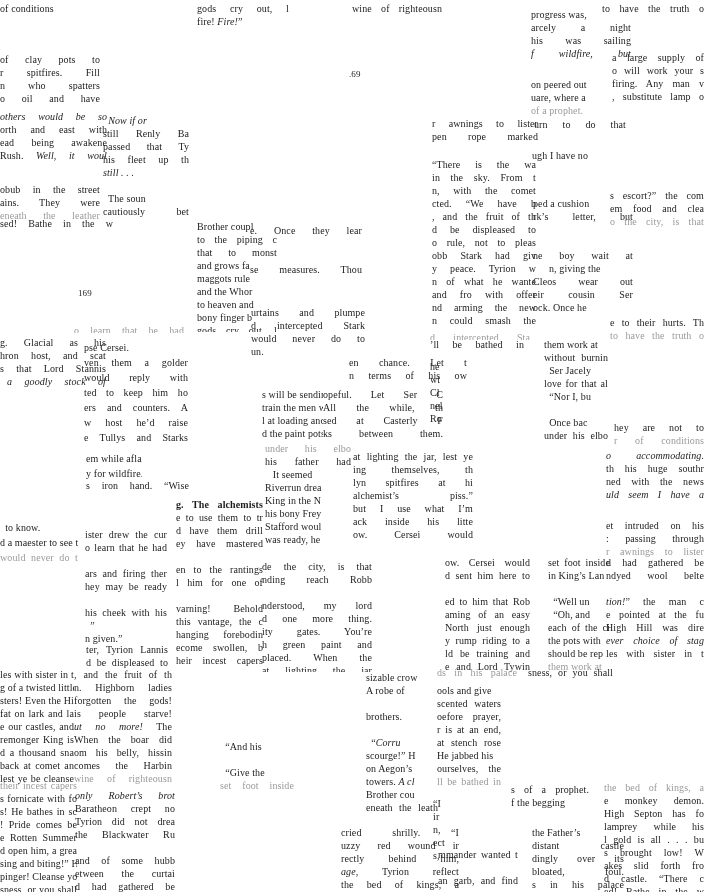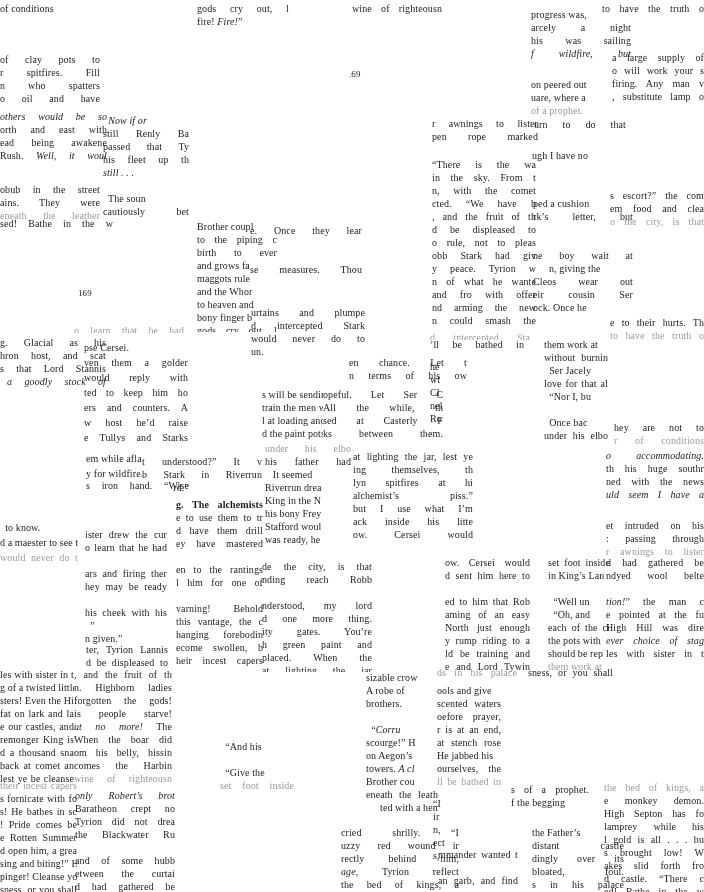--- a/index.html
+++ b/index.html
@@ -68,21 +68,21 @@
       <div class="line" style="height: 13px;">  The soun</div>
       <div class="line j" style="height: 13px;">cautiously bet</div>
       <div class="line" style="height: 13px;">sizable crowd</div>
     </div>
     <div class="frag" style="left: 78px; top: 287px; width: 15px; height: 13px; font-size: 9px; line-height: 13px;">
       <div class="line" style="height: 13px;">169</div>
     </div>
     <div class="frag" style="left: 197px; top: 220px; width: 80px; height: 112px; line-height: 13px;">
       <div class="line" style="height: 13px;">Brother coupl</div>
       <div class="line j" style="height: 13px;">to the piping c</div>
-      <div class="line j" style="height: 13px;">birth to ever</div>
+      <div class="line j" style="height: 13px;">that to monst</div>
       <div class="line" style="height: 13px;">and grows fa</div>
       <div class="line" style="height: 13px;">maggots rule</div>
       <div class="line" style="height: 13px;">and the Whor</div>
       <div class="line" style="height: 13px;">to heaven and</div>
       <div class="line" style="height: 13px;">bony finger b</div>
       <div class="line j" style="height: 13px;">gods cry out, l</div>
     </div>
     <div class="frag" style="left: 251px; top: 306px; width: 114px; height: 52px; line-height: 13px;">
       <div class="line j" style="height: 13px;">urtains and plumpe</div>
       <div class="line j" style="height: 13px;">d intercepted Stark</div>
@@ -135,25 +135,20 @@
       <div class="line j" style="height: 15px;">ers and counters. A</div>
       <div class="line j" style="height: 15px;">w host he’d raise</div>
       <div class="line j" style="height: 15px;">e Tullys and Starks</div>
     </div>
     <div class="frag" style="left: 86px; top: 451px; width: 56px; height: 30px; line-height: 15px;">
       <div class="line j" style="height: 15px;">em while aflame.</div>
       <div class="line j" style="height: 15px;">y for wildfire.”</div>
     </div>
     <div class="frag" style="left: 86px; top: 479px; width: 103px; height: 13px; line-height: 13px;">
       <div class="line j" style="height: 13px;">s iron hand. “Wise</div>
-    </div>
-    <div class="frag" style="left: 142px; top: 455px; width: 120px; height: 39px; line-height: 13px;">
-      <div class="line j" style="height: 13px;">t understood?” It v</div>
-      <div class="line j" style="height: 13px;">b Stark in Riverrun</div>
-      <div class="line" style="height: 13px;">            rd.”</div>
     </div>
     <div class="frag" style="left: 176px; top: 498px; width: 87px; height: 169px; line-height: 13px;">
       <div class="line j" style="height: 13px; font-weight: bold;">g. The alchemists</div>
       <div class="line j" style="height: 13px;">e to use them to tr</div>
       <div class="line j" style="height: 13px;">d have them drill</div>
       <div class="line j" style="height: 13px;">ey have mastered</div>
       <div class="line" style="height: 13px;">&nbsp;</div>
       <div class="line j" style="height: 13px;">en to the rantings</div>
       <div class="line j" style="height: 13px;">l him for one of</div>
       <div class="line" style="height: 13px;">&nbsp;</div>
@@ -388,21 +383,21 @@
     </div>
     <div class="frag" style="left: 220px; top: 740px; width: 74px; height: 52px; line-height: 13px;">
       <div class="line" style="height: 13px;">  “And his</div>
       <div class="line" style="height: 13px;">&nbsp;</div>
       <div class="line" style="height: 13px;">  “Give the</div>
       <div class="line faint j" style="height: 13px;">set foot inside</div>
     </div>
     <div class="frag" style="left: 366px; top: 671px; width: 72px; height: 143px; line-height: 13px;">
       <div class="line" style="height: 13px;">sizable crow</div>
       <div class="line" style="height: 13px;">A robe of</div>
-      <div class="line" style="height: 13px;">brothers.</div>
+      <div class="line" style="height: 13px; margin-top: 13px;">brothers.</div>
       <div class="line" style="height: 13px;">&nbsp;</div>
       <div class="line" style="height: 13px;">  “<i>Corru</i></div>
       <div class="line" style="height: 13px;">scourge!” H</div>
       <div class="line" style="height: 13px;">on Aegon’s</div>
       <div class="line" style="height: 13px;">towers. <i>A cl</i></div>
       <div class="line" style="height: 13px;">Brother cou</div>
       <div class="line j" style="height: 13px;">eneath the leath</div>
       <div class="line j" style="height: 13px; padding-left: 14px;">ted with a hem</div>
     </div>
     <div class="frag" style="left: 437px; top: 666px; width: 80px; height: 13px; line-height: 13px;">

